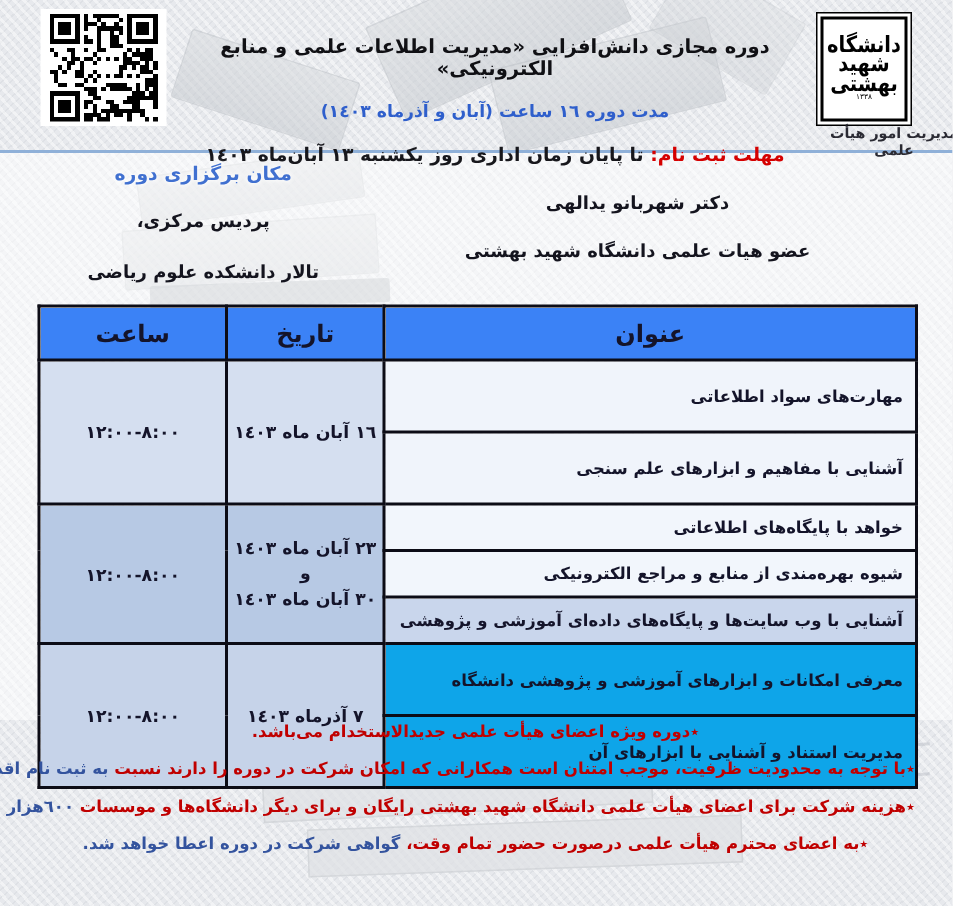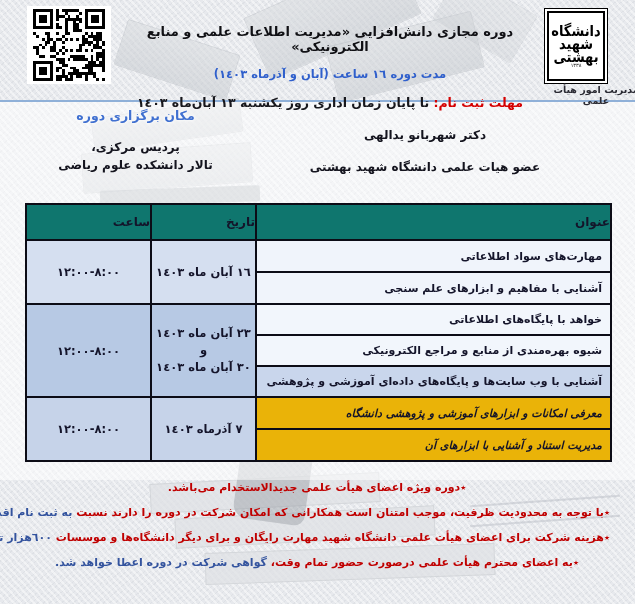--- a/index.html
+++ b/index.html
@@ -38,34 +38,34 @@
 
   
   .info { position:absolute; z-index:3; text-align:center; direction:rtl; }
   .info-heading { font-size:12.5px; font-weight:bold; color:#4070d0; text-shadow:0 0 3px #fff, 0 0 5px #fff;text-align:center; }
   .info-line { font-size:12px; font-weight:bold; color:#14141e; }
   .instructor { left:300px; top:112px; width:250px; }
   .instructor .info-line.l1 { margin-top:16px; }
   .instructor .info-line.l2 { margin-top:18px; }
   .venue { left:28px; top:108px; width:215px; }
   .venue .info-line.l1 { margin-top:17px; }
-  .venue .info-line.l2 { margin-top:4px; }
+  .venue .info-line.l2 { margin-top:20px; }
 
   
   table.schedule { position:absolute; left:25px; top:203px; width:585px; z-index:3;
     border-collapse:collapse; table-layout:fixed; direction:rtl; }
   .schedule th, .schedule td { border:2px solid #0c0c16; font-weight:bold; color:#14142a; overflow:hidden; }
-  .schedule th { height:36px; background:#0f766e; font-size:12px; text-align:right; }
+  .schedule th { height:36px; background:#3b82f6; font-size:16px; text-align:center; }
   .col-title { width:355px; } .col-date { width:105px; } .col-time { width:125px; }
-  .schedule td.topic { font-size:11px; text-align:right; padding:0 8px 0 2px; height:32px; }
+  .schedule td.topic { font-size:11px; text-align:right; padding:0 8px 0 2px; height:48px; }
   .schedule td.mid { text-align:center; font-size:11.5px; }
   .schedule tr.r31 td.topic { height:31px; }
   .time-val { direction:ltr; unicode-bidi:embed;margin-top:36px; }
   .bg-g1-left { background:#d5dff0; } .bg-g2-left { background:#b7c9e4; } .bg-g3-left { background:#c6d3e9; }
-  .bg-t-a { background:#f0f4fb; } .bg-t-b { background:#f2f6fc; } .bg-t-blue { background:#c9d6ec; } .bg-t-c { background:#eab308;font-style:italic; }
+  .bg-t-a { background:#f0f4fb; } .bg-t-b { background:#f2f6fc; } .bg-t-blue { background:#c9d6ec; } .bg-t-c { background:#0ea5e9; }
   .date-line { display:block; line-height:1.45; }
 
   
   .notes { position:absolute; left:24px; right:25px; top:481px; z-index:3; direction:rtl; text-align:center; }
   .note { height:25px; font-size:11px; font-weight:bold; white-space:nowrap; }
   .note-red { color:#c00000; }
   .note-blue { color:#33539e; }
 </style>
 </head>
 <body>
@@ -381,17 +381,17 @@
     </tr>
     <tr>
       <td class="topic bg-t-c">مدیریت استناد و آشنایی با ابزارهای آن</td>
     </tr>
   </tbody>
     </table>
 
   <div class="notes">
     <div class="note"><span class="note-red">٭دوره ویژه اعضای هیأت علمی جدیدالاستخدام می‌باشد.</span><span class="note-blue"></span></div>
     <div class="note"><span class="note-red">٭با توجه به محدودیت ظرفیت، موجب امتنان است همکارانی که امکان شرکت در دوره را دارند نسبت </span><span class="note-blue">به ثبت نام اقدام نمایند.</span></div>
-    <div class="note"><span class="note-red">٭هزینه شرکت برای اعضای هیأت علمی دانشگاه شهید مهارت رایگان و برای دیگر دانشگاه‌ها و موسسات </span><span class="note-blue">٦٠٠هزار تومان می‌باشد.</span></div>
+    <div class="note"><span class="note-red">٭هزینه شرکت برای اعضای هیأت علمی دانشگاه شهید بهشتی رایگان و برای دیگر دانشگاه‌ها و موسسات </span><span class="note-blue">٦٠٠هزار تومان می‌باشد.</span></div>
     <div class="note"><span class="note-red">٭به اعضای محترم هیأت علمی درصورت حضور تمام وقت، </span><span class="note-blue">گواهی شرکت در دوره اعطا خواهد شد.</span></div>
   </div>
 
 </div>
 
 </body></html>

